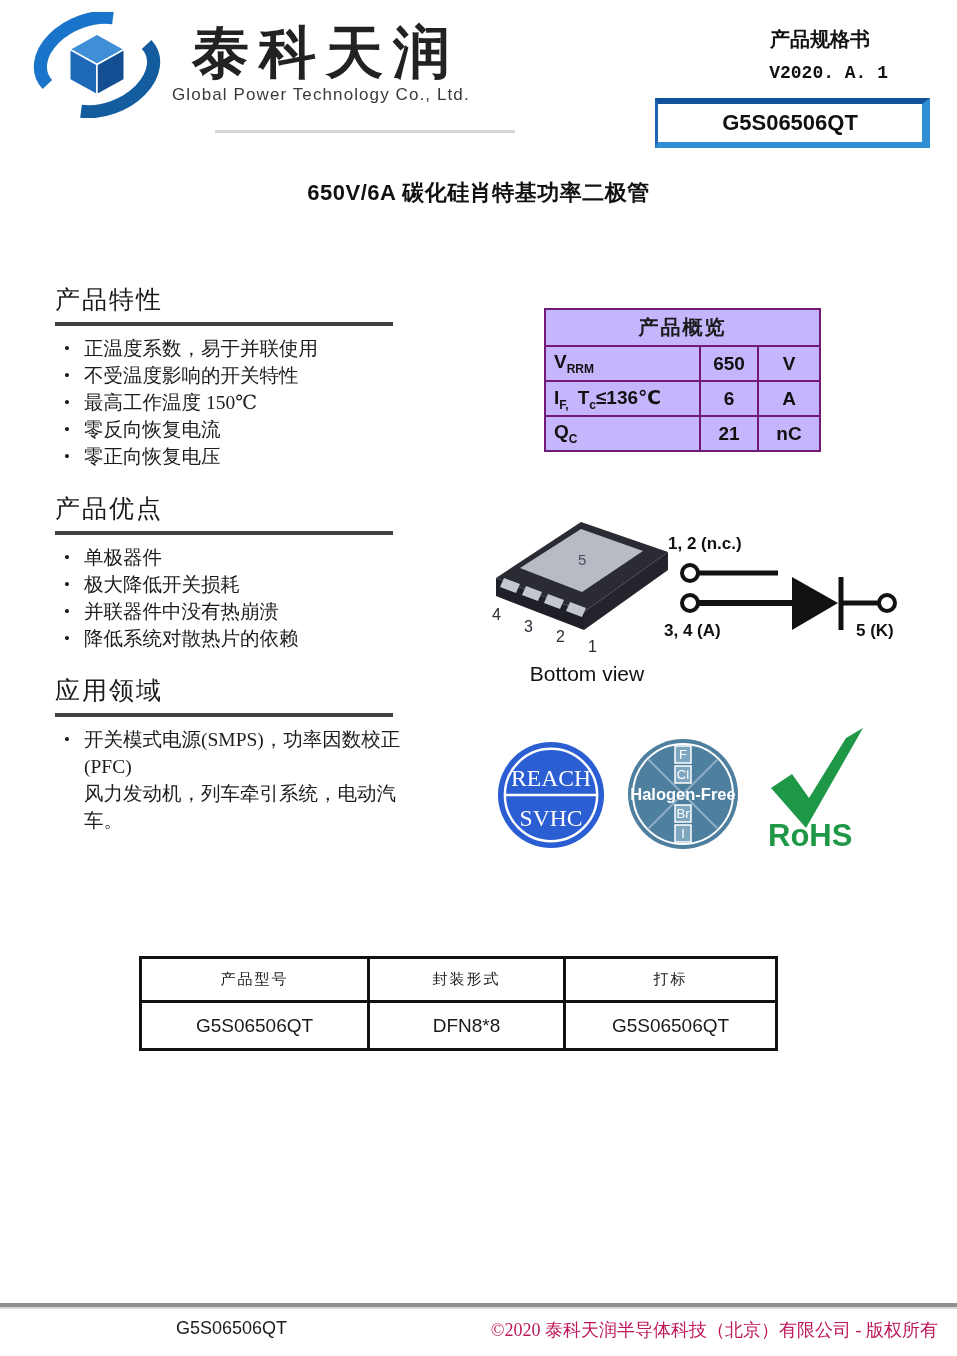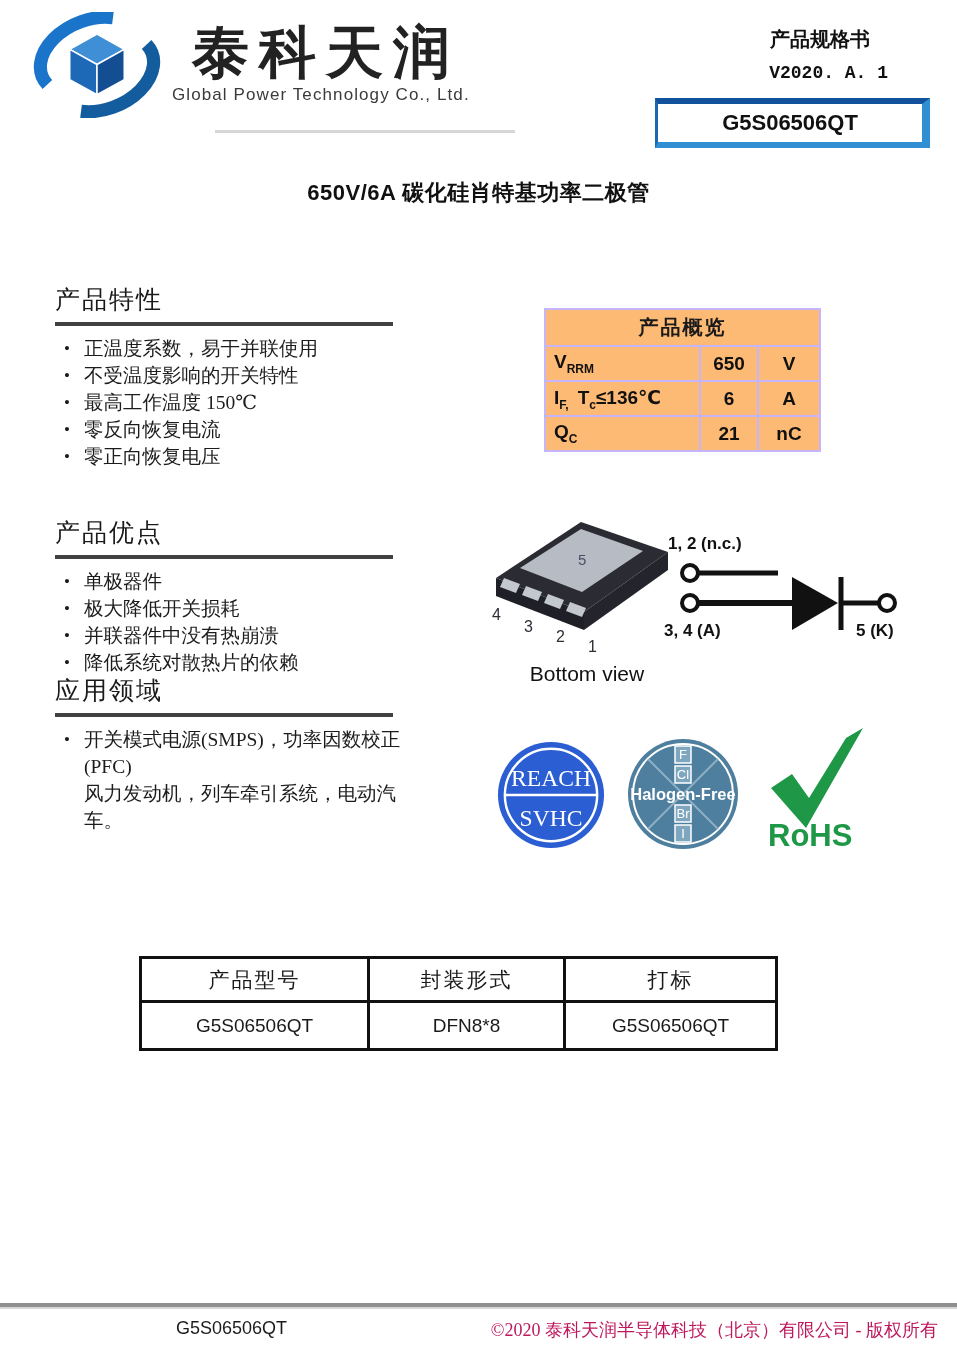--- a/index.html
+++ b/index.html
@@ -35,26 +35,26 @@
   
   .section { position:absolute; left:55px; width:350px; }
   .section h2 { font-size:25px; font-weight:500; color:#1a1a1a; letter-spacing:2px; }
   .section .hrule { width:338px; height:4px; background:#414141; margin-top:6px; }
   .section ul { list-style:none; margin-top:9px; }
   .section li { position:relative; padding-left:29px; font-size:19.5px; line-height:27px; color:#1c1c1c; }
   .section li::before { content:"•"; position:absolute; left:9px; top:0; font-size:17px; }
   .section li.cont { padding-left:29px; }
   .section li.cont::before { content:""; }
   #features { top:283px; }
-  #advantages { top:516px; }
+  #advantages { top:492px; }
   #applications { top:674px; }
   
   .overview { position:absolute; left:544px; top:308px; border-collapse:collapse;
               font-family:"Liberation Sans","DejaVu Sans",sans-serif; }
-  .overview th, .overview td { border:2px solid #c4b5fd; background:#fdba74; }
+  .overview th, .overview td { border:2px solid #701a75; background:#c4b5fd; }
   .overview th { width:275px; height:37px; font-size:20px; font-weight:700;
                  font-family:"Liberation Serif","DejaVu Serif",serif; letter-spacing:2px; }
   .overview td { height:35px; font-size:19px; font-weight:700; color:#111; }
   .overview td.param { width:155px; padding-left:8px; text-align:left; }
   .overview td.val { width:58px; text-align:center; }
   .overview td.unit { width:62px; text-align:center; }
   .overview sub { font-size:12px; }
   .overview .t2 { margin-left:9px; }
   
   .pkg-svg { position:absolute; left:478px; top:502px; }
@@ -62,21 +62,21 @@
   .bottom-view { position:absolute; left:497px; top:662px; width:180px; text-align:center;
                  font-size:21px; font-weight:500; color:#111;
                  font-family:"Liberation Sans","DejaVu Sans",sans-serif; }
   .badge { position:absolute; }
   #badge-reach { left:496px; top:740px; }
   #badge-halogen { left:626px; top:737px; }
   #badge-rohs { left:766px; top:726px; }
   
   .part-table { position:absolute; left:139px; top:956px; border-collapse:collapse; }
   .part-table th, .part-table td { border:3px solid #111; background:#fff; text-align:center; }
-  .part-table th { height:44px; font-size:21px; font-weight:500;
+  .part-table th { height:44px; font-size:15px; font-weight:500;
                    font-family:"Liberation Serif","DejaVu Serif",serif; letter-spacing:2px; }
   .part-table td { height:48px; font-size:19px;
                    font-family:"Liberation Sans","DejaVu Sans",sans-serif; }
   .part-table .c1 { width:228px; } .part-table .c2 { width:196px; } .part-table .c3 { width:212px; }
   
   .footer-rule { position:absolute; left:0; top:1303px; width:957px; height:6px; background:#8f8f8f; border-bottom:2px solid #d8d8d8; }
   .footer-pn { position:absolute; left:176px; top:1318px; font-size:18px; color:#1c1c1c;
                font-family:"Liberation Sans","DejaVu Sans",sans-serif; }
   .footer-copy { position:absolute; right:19px; top:1318px; font-size:18px; color:#be185d; }
 </style>

